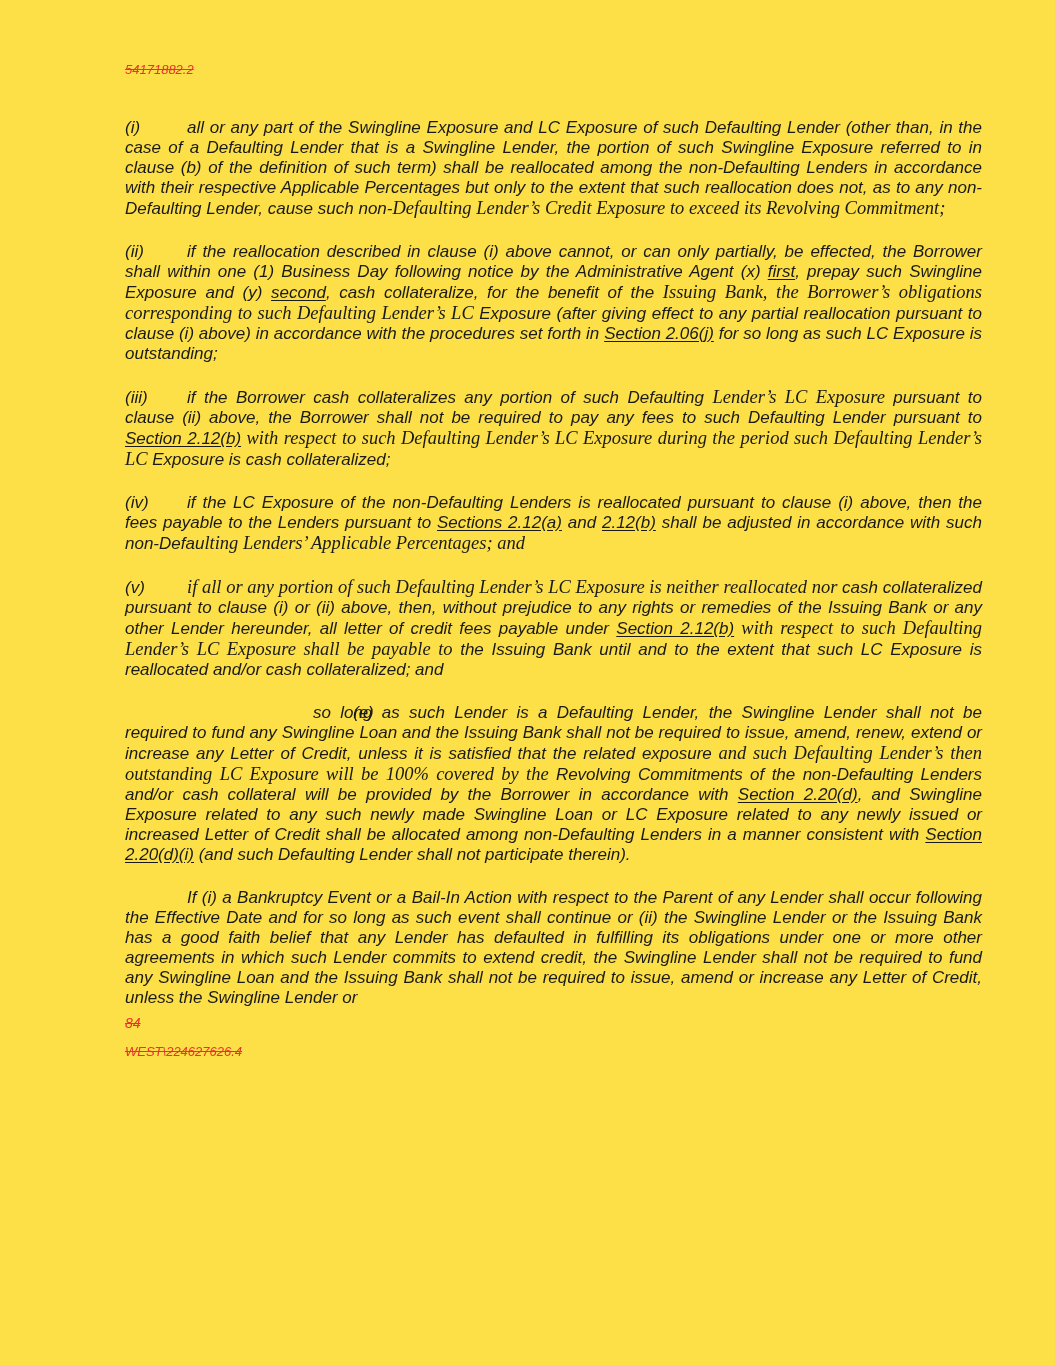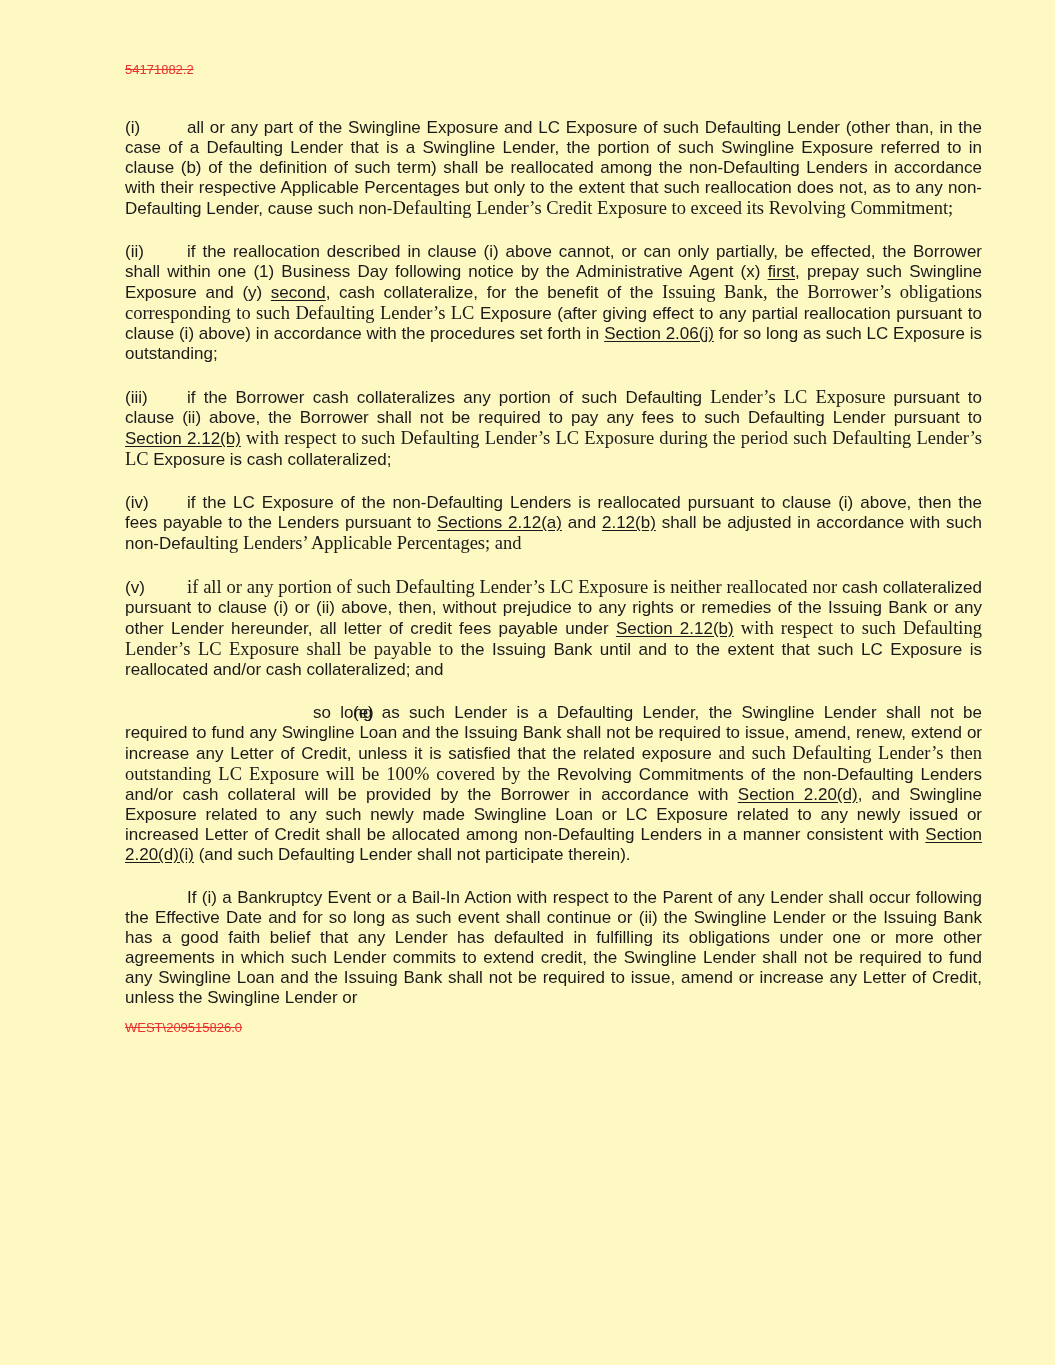--- a/index.html
+++ b/index.html
@@ -1,21 +1,21 @@
 <!DOCTYPE html>
 <html><head>
 <meta charset="utf-8">
 <style>
   :root { --red: #e8322d; --ink: #1a1a1a; }
   html, body { margin: 0; padding: 0; background: #ffffff; }
   .page {
     width: 1055px; height: 1365px; box-sizing: border-box;
     padding: 62px 73px 0 125px; overflow: hidden;
-    background: #fef9c3; position: relative;
-    font-family: "Liberation Sans", sans-serif; color: var(--ink);
+    background: #fde047; position: relative;
+    font-family: "Liberation Sans", sans-serif; color: var(--ink); font-style: italic;
   }
   .doc-number {
     font-size: 13px; line-height: 16px; color: var(--red);
     text-decoration: line-through; margin-bottom: 40px;
   }
   .doc-body p {
     margin: 0 0 23px 0; font-size: 17px; line-height: 20px;
     text-align: justify; color: var(--ink);
   }
   .doc-body p:last-child { margin-bottom: 6px; }
@@ -40,15 +40,16 @@
   <div class="doc-body">
       <p><span class="clause-label" style="width: 62px;">(i)</span><span class="run">all or any part of the Swingline Exposure and LC Exposure of such Defaulting Lender (other than, in the case of a Defaulting Lender that is a Swingline Lender, the portion of such Swingline Exposure referred to in clause (b) of the definition of such term) shall be reallocated among the non-Defaulting Lenders in accordance with their respective Applicable Percentages but only to the extent that such reallocation does not, as to any non-Defaulting Lender, cause such non-</span><span class="run serif">Defaulting Lender’s Credit Exposure to exceed its Revolving Commitment;</span></p>
       <p><span class="clause-label" style="width: 62px;">(ii)</span><span class="run">if the reallocation described in clause (i) above cannot, or can only partially, be effected, the Borrower shall within one (1) Business Day following notice by the Administrative Agent (x) </span><span class="run u">first</span><span class="run">, prepay such Swingline Exposure and (y) </span><span class="run u">second</span><span class="run">, cash collateralize, for the benefit of the </span><span class="run serif">Issuing Bank, the Borrower’s obligations corresponding to such Defaulting Lender’s LC </span><span class="run">Exposure (after giving effect to any partial reallocation pursuant to clause (i) above) in accordance with the procedures set forth in </span><span class="run u">Section 2.06(j)</span><span class="run"> for so long as such LC Exposure is outstanding;</span></p>
       <p><span class="clause-label" style="width: 62px;">(iii)</span><span class="run">if the Borrower cash collateralizes any portion of such Defaulting </span><span class="run serif">Lender’s LC Exposure </span><span class="run">pursuant to clause (ii) above, the Borrower shall not be required to pay any fees to such Defaulting Lender pursuant to </span><span class="run u">Section 2.12(b)</span><span class="run serif"> with respect to such Defaulting Lender’s LC Exposure during the period such Defaulting Lender’s LC </span><span class="run">Exposure is cash collateralized;</span></p>
       <p><span class="clause-label" style="width: 62px;">(iv)</span><span class="run">if the LC Exposure of the non-Defaulting Lenders is reallocated pursuant to clause (i) above, then the fees payable to the Lenders pursuant to </span><span class="run u">Sections 2.12(a)</span><span class="run"> and </span><span class="run u">2.12(b)</span><span class="run"> shall be adjusted in accordance with such non-Defau</span><span class="run serif">lting Lenders’ Applicable Percentages; and</span></p>
       <p><span class="clause-label" style="width: 62px;">(v)</span><span class="run serif">if all or any portion of such Defaulting Lender’s LC Exposure is neither reallocated nor </span><span class="run">cash collateralized pursuant to clause (i) or (ii) above, then, without prejudice to any rights or remedies of the Issuing Bank or any other Lender hereunder, all letter of credit fees payable under </span><span class="run u">Section 2.12(b)</span><span class="run serif"> with respect to such Defaulting Lender’s LC Exposure shall be payable to </span><span class="run">the Issuing Bank until and to the extent that such LC Exposure is reallocated and/or cash collateralized; and</span></p>
       <p style="text-indent: 114px;"><span class="clause-label" style="width: 74px;">(e)</span><span class="run">so long as such Lender is a Defaulting Lender, the Swingline Lender shall not be required to fund any Swingline Loan and the Issuing Bank shall not be required to issue, amend, renew, extend or increase any Letter of Credit, unless it is satisfied that the related exposure </span><span class="run serif">and such Defaulting Lender’s then outstanding LC Exposure will be 100% covered by the </span><span class="run">Revolving Commitments of the non-Defaulting Lenders and/or cash collateral will be provided by the Borrower in accordance with </span><span class="run u">Section 2.20(d)</span><span class="run">, and Swingline Exposure related to any such newly made Swingline Loan or LC Exposure related to any newly issued or increased Letter of Credit shall be allocated among non-Defaulting Lenders in a manner consistent with </span><span class="run u">Section 2.20(d)(i)</span><span class="run"> (and such Defaulting Lender shall not participate therein).</span></p>
       <p style="text-indent: 62px;"><span class="run">If (i) a Bankruptcy Event or a Bail-In Action with respect to the Parent of any Lender shall occur following the Effective Date and for so long as such event shall continue or (ii) the Swingline Lender or the Issuing Bank has a good faith belief that any Lender has defaulted in fulfilling its obligations under one or more other agreements in which such Lender commits to extend credit, the Swingline Lender shall not be required to fund any Swingline Loan and the Issuing Bank shall not be required to issue, amend or increase any Letter of Credit, unless the Swingline Lender or</span></p>
     </div>
 
+  <div class="page-number">84</div>
 
-  <div class="footer-id">WEST\209515826.0</div>
+  <div class="footer-id">WEST\224627626.4</div>
 </div>
 
 </body></html>

